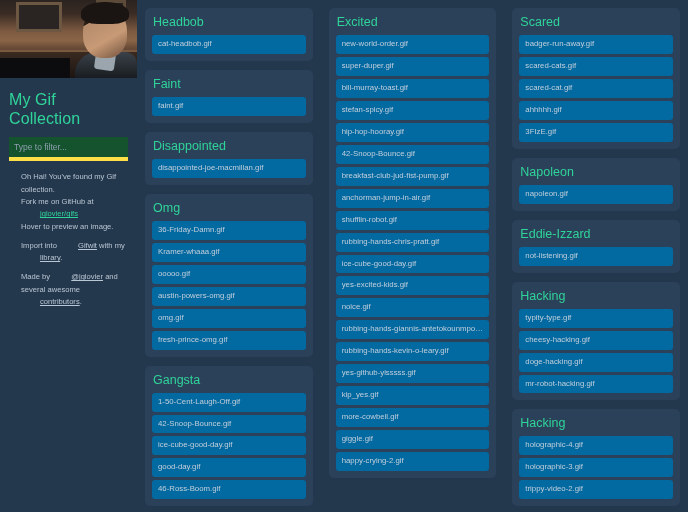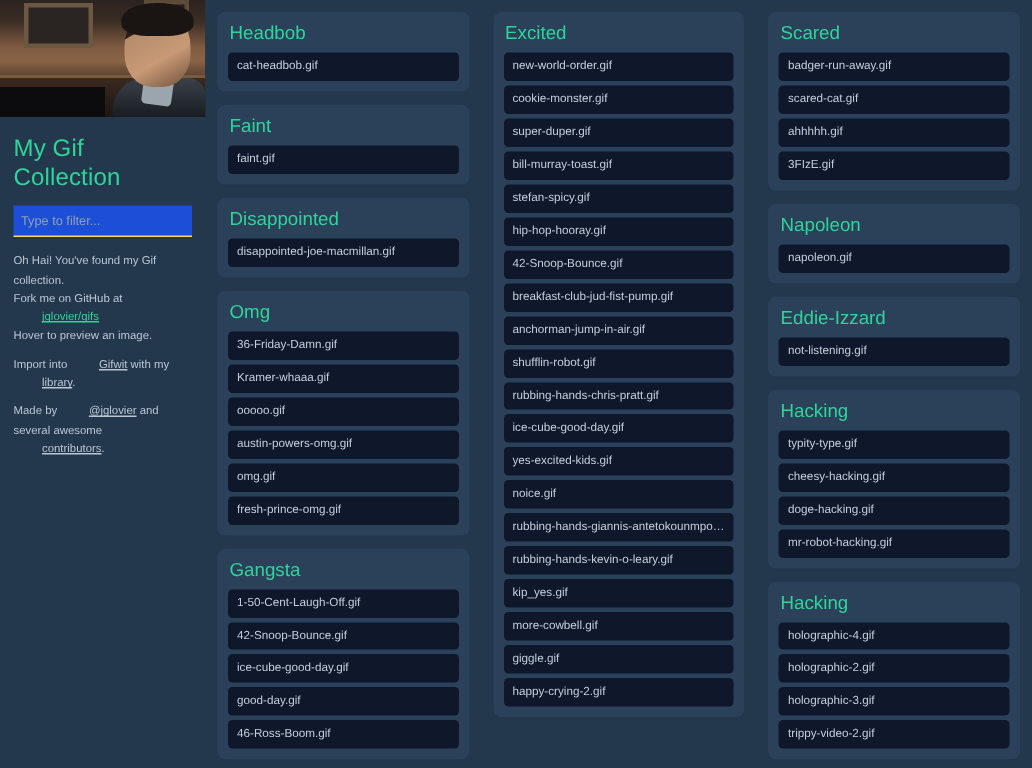--- a/index.html
+++ b/index.html
@@ -76,36 +76,37 @@
     color:#2fd49a;
     font-size:16px;
     font-weight:400;
     letter-spacing:0.1px;
     margin:2px 0 9px 0;
     line-height:1.2;
   }
   .filter-input {
     display:block;
     width:119px;
-    background:#1d4ed8;
+    background:#14532d;
     border:none;
-    border-bottom:1px solid #fde047;
+    border-bottom:4px solid #fde047;
     color:#c6d2de;
     font-size:8.5px;
     font-family:"Liberation Sans", sans-serif;
     padding:5px 5px 5px 5px;
     outline:none;
   }
   .filter-input::placeholder { color:#8fa0b1; }
 
   .blurb {
     margin-top:10px;
     color:#b9c6d3;
     font-size:7.6px;
     line-height:1.62;
+    margin-left:12px;
   }
   .blurb p { margin-bottom:7px; }
   .blurb a { color:#2fd49a; text-decoration:underline;padding-left:19px; }
   .blurb a.plain { color:#b9c6d3; text-decoration:underline; }
 
   
   .columns {
     flex:1;
     height:512px;
     display:flex;
@@ -122,21 +123,21 @@
     margin-bottom:9px;
   }
   .group-title {
     color:#2fd49a;
     font-size:12.5px;
     font-weight:400;
     margin:1px 0 5px 1px;
     line-height:1.2;
   }
   .gif-item {
-    background:#0f172a;
+    background:#0369a1;
     border-radius:3px;
     color:#c3cfdb;
     font-size:7.8px;
     padding:5px 6px;
     margin-bottom:3px;
     white-space:nowrap;
     overflow:hidden;
     text-overflow:ellipsis;
     line-height:1.15;
   }
@@ -210,45 +211,46 @@
           <div class="gif-item">42-Snoop-Bounce.gif</div>
           <div class="gif-item">ice-cube-good-day.gif</div>
           <div class="gif-item">good-day.gif</div>
           <div class="gif-item">46-Ross-Boom.gif</div>
         </div>
       </div>
       <div class="col">
         <div class="group">
           <div class="group-title">Excited</div>
           <div class="gif-item">new-world-order.gif</div>
-          <div class="gif-item">cookie-monster.gif</div>
           <div class="gif-item">super-duper.gif</div>
           <div class="gif-item">bill-murray-toast.gif</div>
           <div class="gif-item">stefan-spicy.gif</div>
           <div class="gif-item">hip-hop-hooray.gif</div>
           <div class="gif-item">42-Snoop-Bounce.gif</div>
           <div class="gif-item">breakfast-club-jud-fist-pump.gif</div>
           <div class="gif-item">anchorman-jump-in-air.gif</div>
           <div class="gif-item">shufflin-robot.gif</div>
           <div class="gif-item">rubbing-hands-chris-pratt.gif</div>
           <div class="gif-item">ice-cube-good-day.gif</div>
           <div class="gif-item">yes-excited-kids.gif</div>
           <div class="gif-item">noice.gif</div>
           <div class="gif-item">rubbing-hands-giannis-antetokounmpo.gif</div>
           <div class="gif-item">rubbing-hands-kevin-o-leary.gif</div>
+          <div class="gif-item">yes-github-yisssss.gif</div>
           <div class="gif-item">kip_yes.gif</div>
           <div class="gif-item">more-cowbell.gif</div>
           <div class="gif-item">giggle.gif</div>
           <div class="gif-item">happy-crying-2.gif</div>
         </div>
       </div>
       <div class="col">
         <div class="group">
           <div class="group-title">Scared</div>
           <div class="gif-item">badger-run-away.gif</div>
+          <div class="gif-item">scared-cats.gif</div>
           <div class="gif-item">scared-cat.gif</div>
           <div class="gif-item">ahhhhh.gif</div>
           <div class="gif-item">3FIzE.gif</div>
         </div>
         <div class="group">
           <div class="group-title">Napoleon</div>
           <div class="gif-item">napoleon.gif</div>
         </div>
         <div class="group">
           <div class="group-title">Eddie-Izzard</div>
@@ -257,20 +259,19 @@
         <div class="group">
           <div class="group-title">Hacking</div>
           <div class="gif-item">typity-type.gif</div>
           <div class="gif-item">cheesy-hacking.gif</div>
           <div class="gif-item">doge-hacking.gif</div>
           <div class="gif-item">mr-robot-hacking.gif</div>
         </div>
         <div class="group">
           <div class="group-title">Hacking</div>
           <div class="gif-item">holographic-4.gif</div>
-          <div class="gif-item">holographic-2.gif</div>
           <div class="gif-item">holographic-3.gif</div>
           <div class="gif-item">trippy-video-2.gif</div>
         </div>
       </div>
     </div>
 
 </div>
 
 </body></html>

